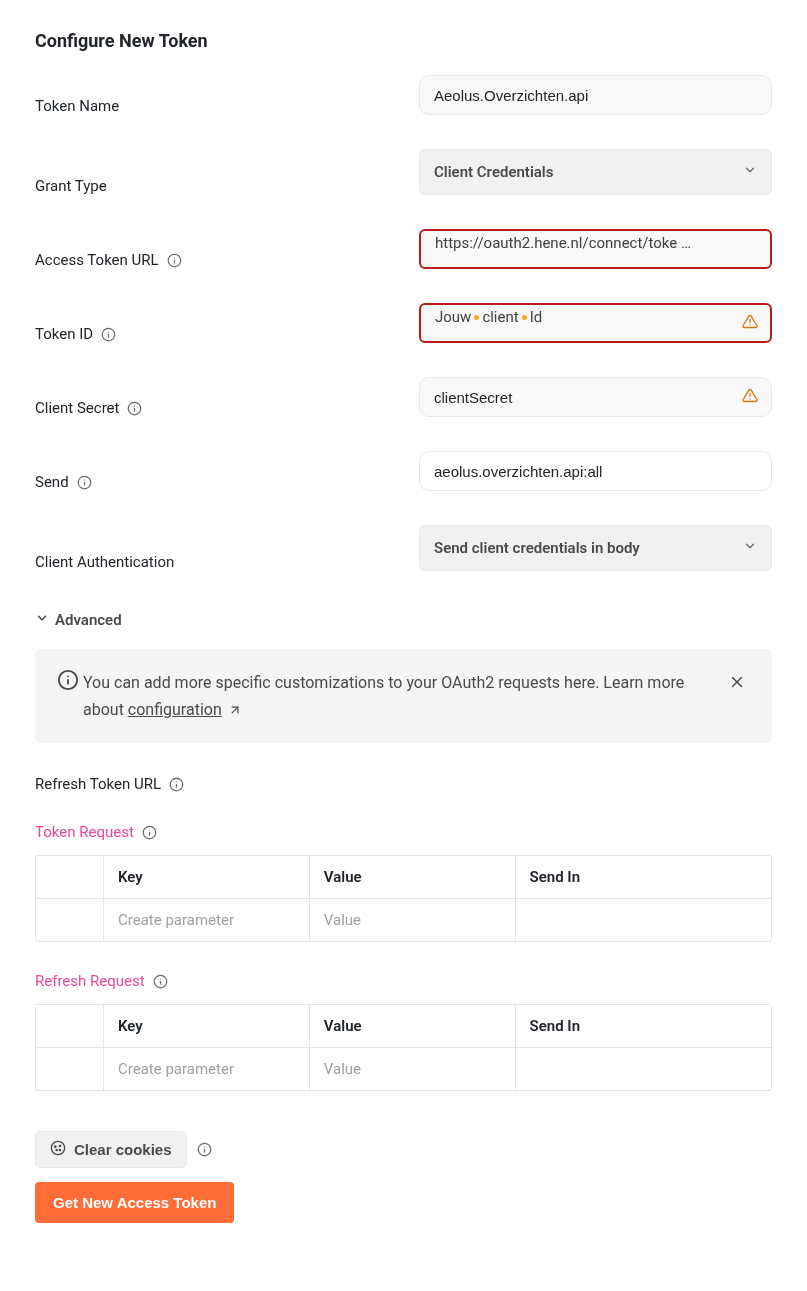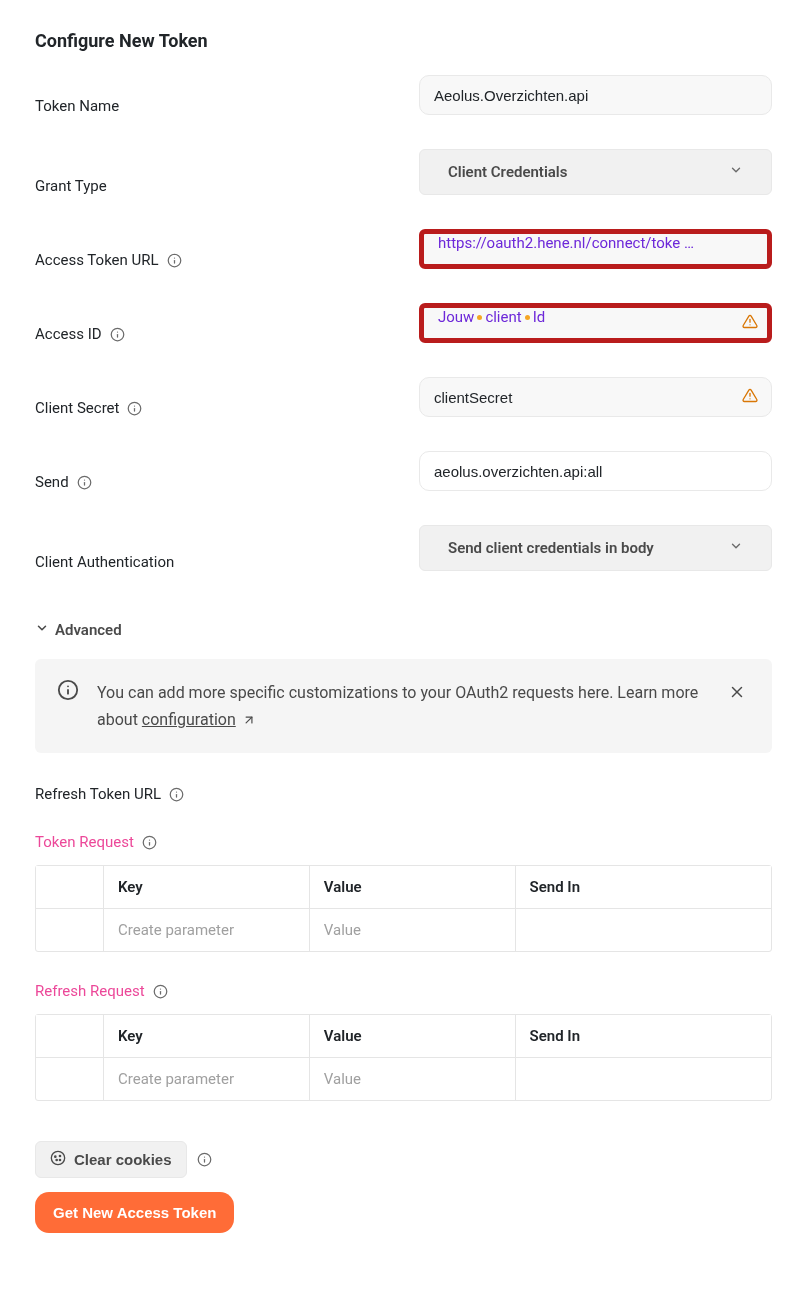--- a/index.html
+++ b/index.html
@@ -55,21 +55,21 @@
       padding-right: 44px;
     }
     .text-input::placeholder {
       color: #a0a0a0;
     }
     .select-input {
       width: 100%;
       height: 46px;
       border: 1px solid #e8e8e8;
       border-radius: 6px;
-      padding: 0 28px;
+      padding: 0 14px;
       font-size: 15px;
       font-weight: 600;
       color: #4a4a4a;
       background: #f1f1f1;
       display: flex;
       align-items: center;
       justify-content: space-between;
       cursor: pointer;
     }
     .input-wrap {
@@ -78,25 +78,25 @@
     }
     .warn-icon {
       position: absolute;
       right: 14px;
       top: 50%;
       transform: translateY(-50%);
     }
     .highlight-field {
       width: 100%;
       height: 40px;
-      border: 5px solid #b91c1c;
+      border: 2px solid #b91c1c;
       border-radius: 6px;
       padding: 0 44px 12px 14px;
       font-size: 15px;
-      color: #6d28d9;
+      color: #404040;
       background: #f8f8f8;
       display: flex;
       align-items: center;
       white-space: nowrap;
     }
     .highlight-field .sep {
       display: inline-block;
       width: 5px;
       height: 5px;
       border-radius: 50%;
@@ -113,30 +113,30 @@
     }
     .info-icon svg { display: block; }
     .advanced-toggle {
       display: flex;
       align-items: center;
       gap: 6px;
       font-size: 15px;
       font-weight: 600;
       color: #4a4a4a;
       cursor: pointer;
-      margin-top: 50px;
+      margin-top: 40px;
       margin-bottom: 20px;
     }
     .info-banner {
       background: #f5f5f5;
       border-radius: 6px;
       padding: 20px 22px;
       display: flex;
       align-items: flex-start;
-      gap: 18px;
+      gap: 4px;
       margin-bottom: 32px;
     }
     .info-banner .msg {
       flex: 1;
       font-size: 16px;
       line-height: 1.7;
       color: #4a4a4a;
     }
     .info-banner .msg a {
       color: #4a4a4a;
@@ -197,21 +197,21 @@
       font-weight: 600;
       color: #4a4a4a;
       display: inline-flex;
       align-items: center;
       gap: 8px;
       cursor: pointer;
     }
     .btn-primary {
       background: #ff6c37;
       border: none;
-      border-radius: 14px;
+      border-radius: 4px;
       padding: 12px 18px;
       font-size: 15px;
       font-weight: 600;
       color: #fff;
       cursor: pointer;
       margin-top: 14px;
       margin-bottom: 24px;
     }
     .truncate-input {
       white-space: nowrap;
@@ -264,21 +264,21 @@
   <div class="field-col">
     <div class="highlight-field truncate-input" style="padding-right:14px">
       <span>https://oauth2.hene.nl/connect/toke …</span>
     </div>
   </div>
 </div>
 
 
 <div class="form-row">
   <div class="label-col">
-    <span>Access ID</span>
+    <span>Token ID</span>
     <span class="info-icon">
       <svg width="15" height="15" viewBox="0 0 24 24" fill="none" stroke="#6b6b6b" stroke-width="2" stroke-linecap="round" stroke-linejoin="round">
           <circle cx="12" cy="12" r="10"></circle>
           <line x1="12" y1="16" x2="12" y2="12"></line>
           <line x1="12" y1="8" x2="12.01" y2="8"></line>
         </svg>
     </span>
   </div>
   <div class="field-col">
     <div class="input-wrap">

